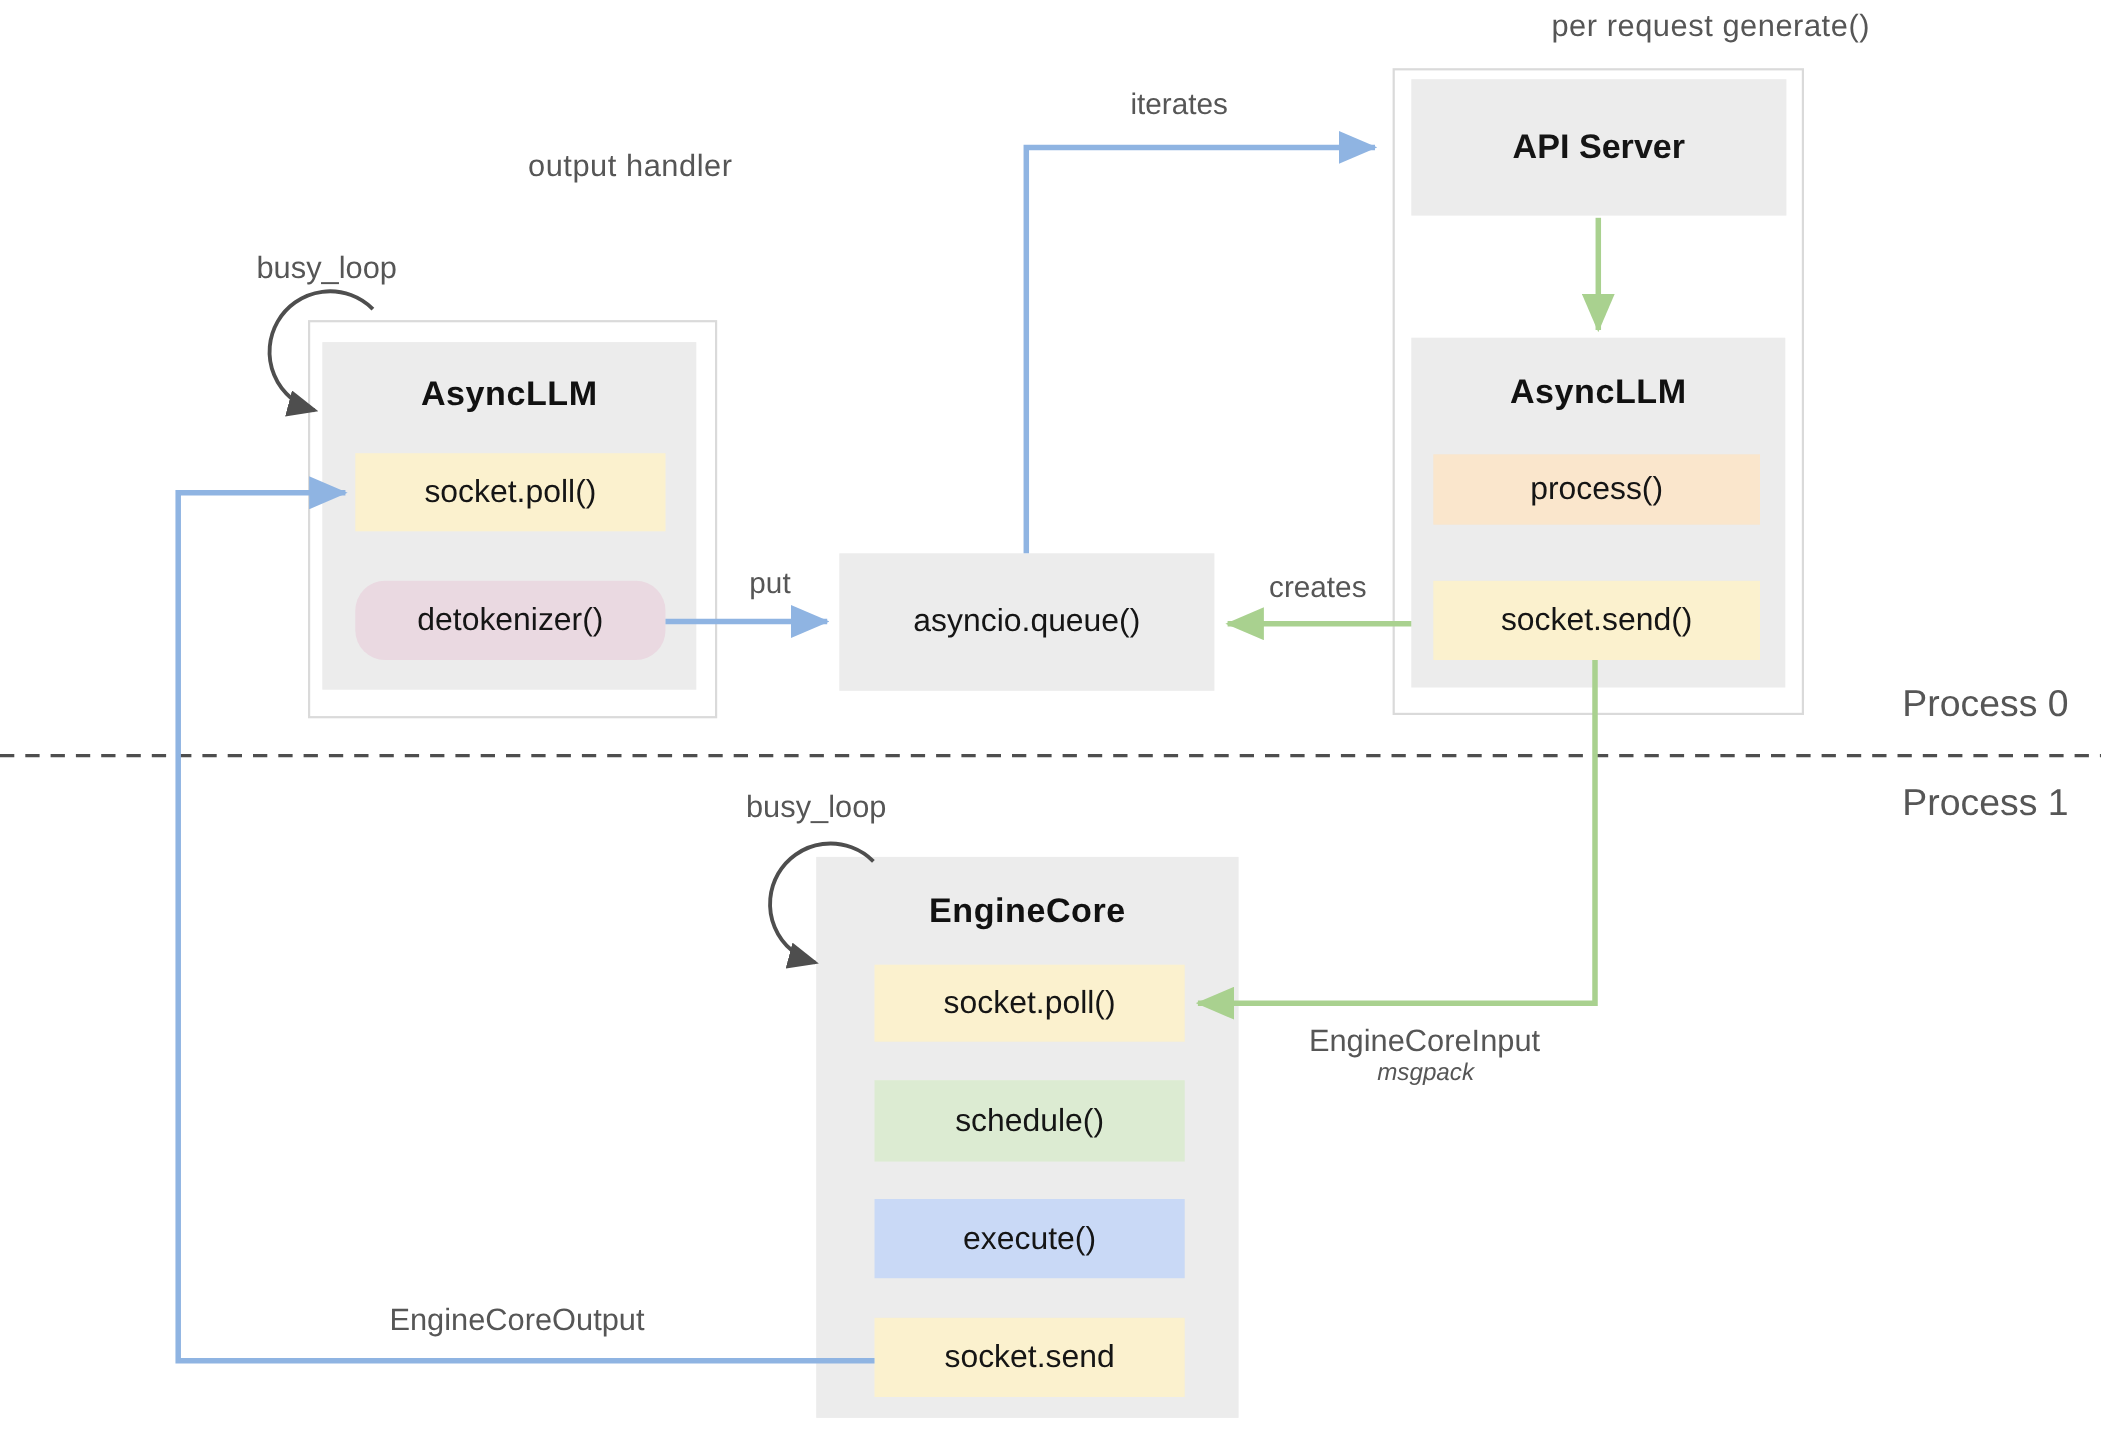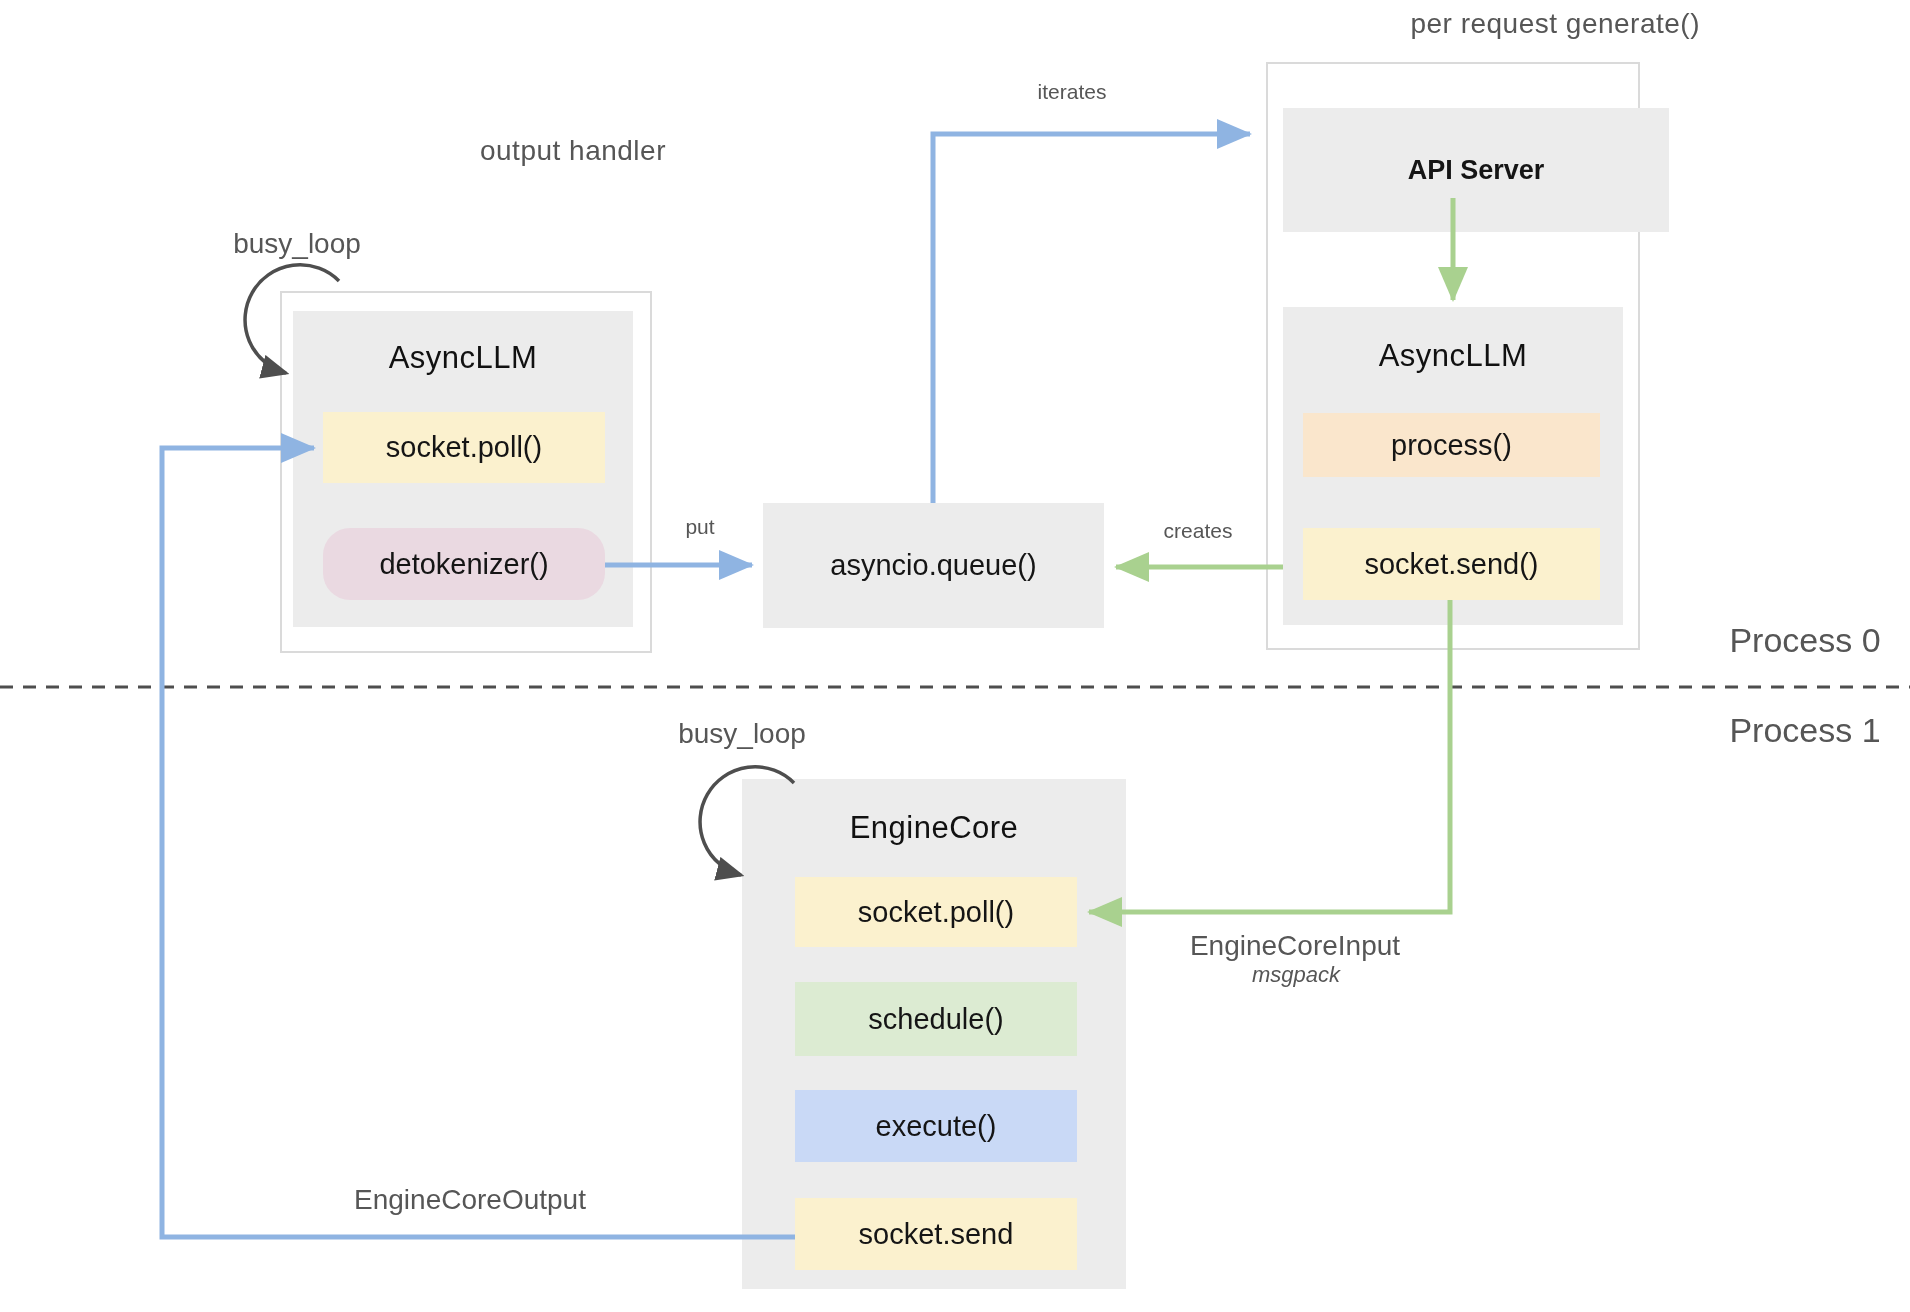--- a/index.html
+++ b/index.html
@@ -7,23 +7,23 @@
     --green:#DCEBD2; --blue:#C9D9F6; --blue-arrow:#8FB4E2; --green-arrow:#A9D18F;
     --label-gray:#565656; --dark:#4E4E4E; --outer-border:#DADADA; --ink:#151515;
   }
   html,body{margin:0;padding:0;background:#fff;}
   .canvas{position:relative;width:1910px;height:1312px;background:#fff;overflow:hidden;
           font-family:"Liberation Sans",sans-serif;}
   .outer{position:absolute;background:#fff;border:2px solid var(--outer-border);box-sizing:border-box;}
   .gray-box{position:absolute;background:var(--box-gray);}
   .chip{position:absolute;display:flex;align-items:center;justify-content:center;
         font-size:29px;color:var(--ink);}
-  .box-title{position:absolute;font-weight:normal;font-size:31px;color:#111;text-align:center;
+  .box-title{position:absolute;font-weight:bold;font-size:31px;color:#111;text-align:center;
              letter-spacing:.5px;}
-  .lbl{position:absolute;color:var(--label-gray);font-size:21px;text-align:center;}
+  .lbl{position:absolute;color:var(--label-gray);font-size:27px;text-align:center;}
   .lbl-big{position:absolute;color:var(--label-gray);font-size:28px;font-weight:normal;
            text-align:right;letter-spacing:.5px;}
   .lbl-proc{position:absolute;color:var(--label-gray);font-size:34px;text-align:center;}
   .lbl-io{position:absolute;color:var(--label-gray);font-size:28px;text-align:center;}
   .lbl-msg{position:absolute;color:var(--label-gray);font-size:22px;font-style:italic;text-align:center;}
   svg.overlay{position:absolute;left:0;top:0;pointer-events:none;}
 </style>
 </head>
 <body>
 
@@ -37,21 +37,21 @@
 
   <div class="outer" style="left:280px;top:291px;width:372px;height:362px;"></div>
   <div class="gray-box" style="left:293px;top:311px;width:340px;height:316px;"></div>
   <div class="box-title" style="left:293px;top:340px;width:340px;">AsyncLLM</div>
   <div class="chip" style="left:323px;top:412px;width:282px;height:71px;background:var(--yellow);">socket.poll()</div>
   <div class="chip" style="left:323px;top:528px;width:282px;height:72px;background:var(--pink);border-radius:27px;">detokenizer()</div>
 
   <div class="gray-box chip" style="left:763px;top:503px;width:341px;height:125px;">asyncio.queue()</div>
 
   <div class="outer" style="left:1266px;top:62px;width:374px;height:588px;"></div>
-  <div class="gray-box chip" style="left:1283px;top:72px;width:386px;height:124px;font-weight:bold;font-size:27px;margin-top:36px;">API Server</div>
+  <div class="gray-box chip" style="left:1283px;top:72px;width:341px;height:124px;font-weight:bold;font-size:31px;">API Server</div>
   <div class="gray-box" style="left:1283px;top:307px;width:340px;height:318px;"></div>
   <div class="box-title" style="left:1283px;top:338px;width:340px;">AsyncLLM</div>
   <div class="chip" style="left:1303px;top:413px;width:297px;height:64px;background:var(--peach);">process()</div>
   <div class="chip" style="left:1303px;top:528px;width:297px;height:72px;background:var(--yellow);text-align:center;">socket.send()</div>
 
   <div class="gray-box" style="left:742px;top:779px;width:384px;height:510px;"></div>
   <div class="box-title" style="left:742px;top:810px;width:384px;">EngineCore</div>
   <div class="chip" style="left:795px;top:877px;width:282px;height:70px;background:var(--yellow);">socket.poll()</div>
   <div class="chip" style="left:795px;top:982px;width:282px;height:74px;background:var(--green);">schedule()</div>
   <div class="chip" style="left:795px;top:1090px;width:282px;height:72px;background:var(--blue);">execute()</div>

